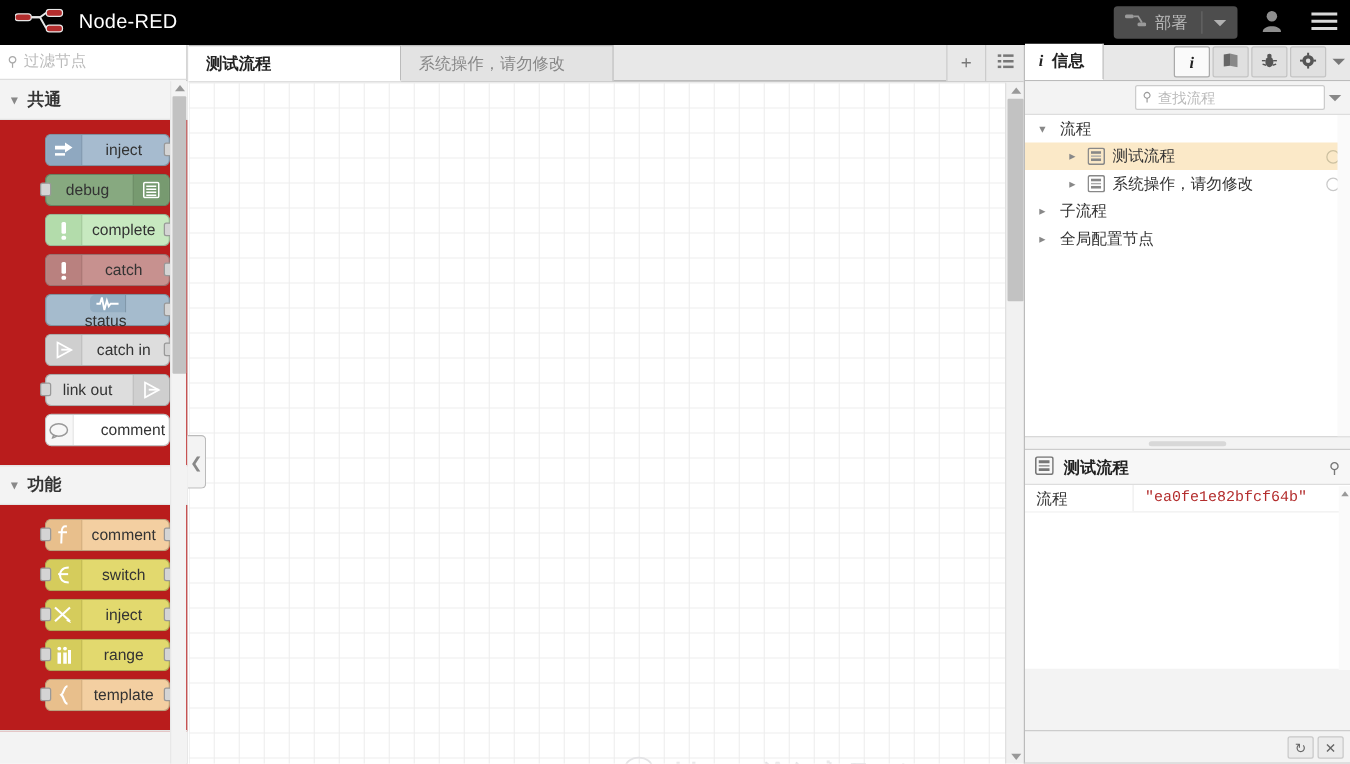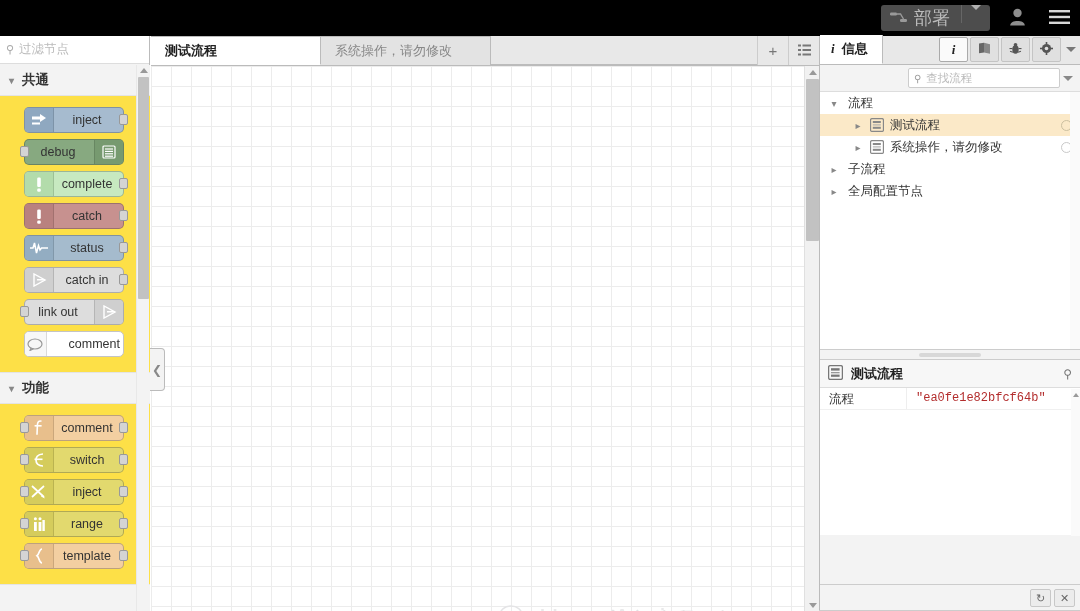--- a/index.html
+++ b/index.html
@@ -17,23 +17,23 @@
     position: absolute; top: 0; left: 0; width: 1080px; height: 36px;
     background: #000; display: flex; align-items: center;
   }
   .logo-wrap { display: flex; align-items: center; padding-left: 12px; gap: 9px; }
   .logo-svg { display: block; }
   .logo-text { color: #fff; font-size: 16px; letter-spacing: .2px; }
   .header-right {
     margin-left: auto; display: flex; align-items: center; height: 36px;
   }
   #deploy-btn {
-    display: flex; align-items: flex-start; height: 26px;
+    display: flex; align-items: center; height: 26px;
     background: #4d4d4d; border-radius: 3px; margin-right: 6px;
-    color: #bbb; font-size: 18px; cursor: default;
+    color: #bbb; font-size: 13px; cursor: default;
   }
   #deploy-main { display: flex; align-items: center; gap: 7px; padding: 0 11px 0 9px; height: 26px; }
   #deploy-sep { width: 1px; height: 18px; background: #666; }
   #deploy-caret { padding: 0 9px; display: flex; align-items: center; }
   .caret-dn {
     width: 0; height: 0; border-left: 5px solid transparent;
     border-right: 5px solid transparent; border-top: 5px solid #b0b0b0;
   }
   .hdr-icon-btn {
     width: 42px; height: 36px; display: flex; align-items: center;
@@ -55,21 +55,21 @@
     position: absolute; top: 29px; left: 0; width: 150px; height: 546px;
     overflow: hidden; background: #f3f3f3;
   }
   .cat-header {
     height: 31px; display: flex; align-items: center; gap: 8px;
     padding-left: 9px; background: #f3f3f3; color: #333;
     font-size: 13.5px; font-weight: bold;
     border-bottom: 1px solid #e4e4e4;
   }
   .chev { color: #888; font-size: 10px; }
-  .cat-body { background: #fde047; padding: 7px 0 9px 4px; border-bottom: 1px solid #e4e4e4; }
+  .cat-body { background: #b91c1c; padding: 7px 0 9px 16px; border-bottom: 1px solid #e4e4e4; }
   .pnode {
     position: relative; width: 100px; height: 26px; margin: 4px auto 6px 20px;
     border-radius: 5px; border: 1px solid rgba(0,0,0,.22);
     display: flex; align-items: center; font-size: 12.5px; color: #333;
     cursor: default;
   }
   .pnode .lbl { flex: 1; text-align: center; padding-right: 3px; }
   .pnode .icon-box {
     width: 29px; height: 100%; display: flex; align-items: center;
     justify-content: center; background: rgba(0,0,0,.06);
@@ -258,20 +258,32 @@
   .bottom-strip {
     position: absolute; left: 819px; bottom: 0; width: 261px; height: 1px; background: #ccc;
   }
 </style>
 </head>
 <body>
 
 <div id="app">
 
   <div id="header">
+    <div class="logo-wrap">
+      <span>
+        <svg class="logo-svg" width="42" height="22" viewBox="0 0 42 22">
+          <rect x="0" y="4" width="13" height="5.5" rx="2.5" fill="#b32d2d" stroke="#e7e7e7" stroke-width="1"></rect>
+          <rect x="25" y="0.5" width="13" height="5.5" rx="2.5" fill="#b32d2d" stroke="#e7e7e7" stroke-width="1"></rect>
+          <rect x="25" y="13" width="13" height="5.5" rx="2.5" fill="#b32d2d" stroke="#e7e7e7" stroke-width="1"></rect>
+          <path d="M13 6.8 L20 6.8 L25 3.2" stroke="#e7e7e7" stroke-width="1.6" fill="none"></path>
+          <path d="M13 6.8 L20 6.8 L25 15.7" stroke="#e7e7e7" stroke-width="1.6" fill="none"></path>
+        </svg>
+      </span>
+      <span class="logo-text">Node-RED</span>
+    </div>
 
     <div class="header-right">
       <div id="deploy-btn">
         <div id="deploy-main">
           <span>
             <svg width="17" height="13" viewBox="0 0 17 13">
               <rect x="0" y="1.5" width="7" height="3" rx="1.2" fill="#9a9a9a"></rect>
               <rect x="10" y="8" width="7" height="3" rx="1.2" fill="#9a9a9a"></rect>
               <path d="M7 3 L10.5 3 L13.5 8" stroke="#9a9a9a" stroke-width="1.4" fill="none"></path>
             </svg>
@@ -354,21 +366,21 @@
             <div class="pnode" style="background: rgb(199, 145, 143);">
               <div class="icon-box" style="background:#b9817f">
                 <svg width="10" height="15" viewBox="0 0 10 15">
                   <rect x="3.2" y="0.5" width="3.6" height="9.5" rx="1.2" fill="#fff"></rect>
                   <rect x="3.2" y="11.6" width="3.6" height="3.2" rx="1.2" fill="#fff"></rect>
                 </svg>
               </div>
               <div class="lbl">catch</div>
               <div class="port out"></div>
             </div>
-            <div class="pnode" style="background: rgb(165, 187, 205);">
+            <div class="pnode" style="background: rgb(165, 187, 205); flex-direction: column;">
               <div class="icon-box" style="background:#93adc2">
                 <svg width="18" height="14" viewBox="0 0 18 14">
                   <path d="M0 7 L3 7 L4.5 2 L6.5 12 L8.5 4.5 L10 9 L11.5 7 L18 7" stroke="#fff" stroke-width="1.5" fill="none"></path>
                 </svg>
               </div>
               <div class="lbl">status</div>
               <div class="port out"></div>
             </div>
             <div class="pnode" style="background: rgb(221, 221, 221);">
               <div class="icon-box" style="background:#cfcfcf">

